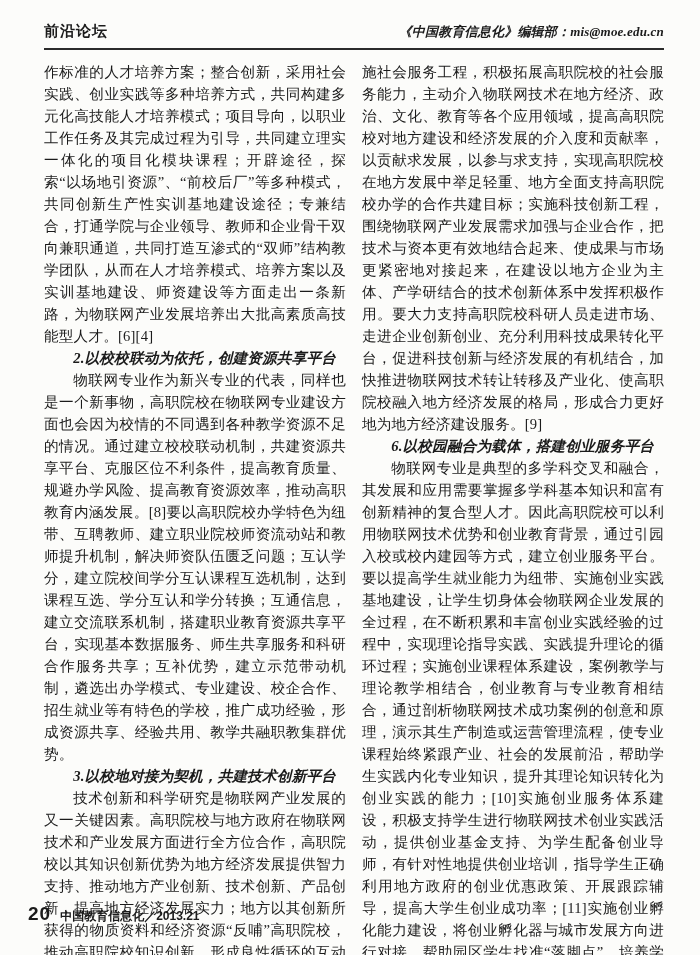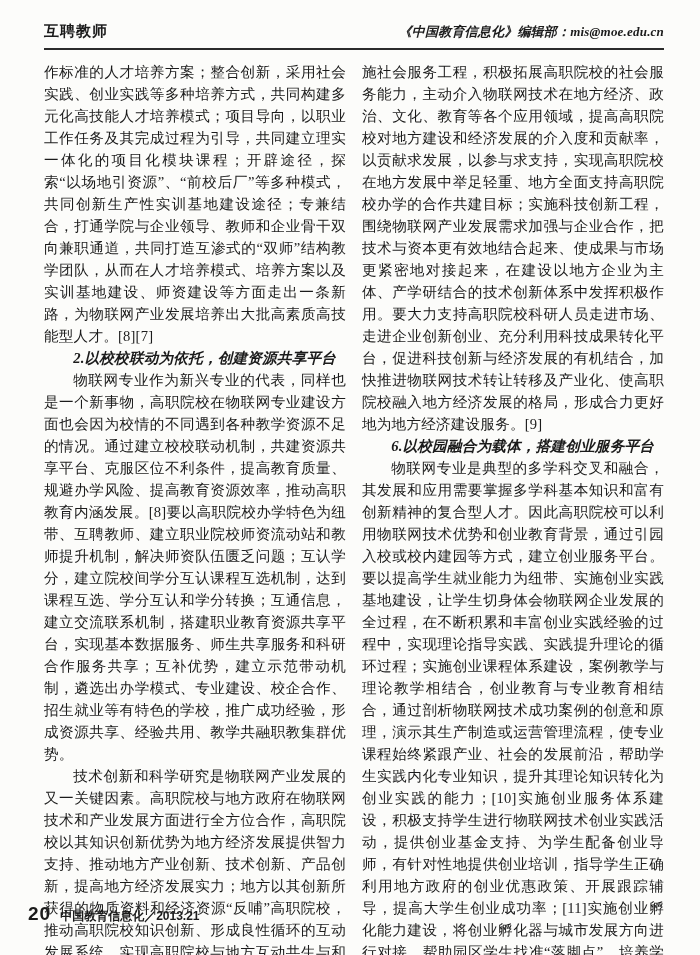--- a/index.html
+++ b/index.html
@@ -65,30 +65,31 @@
   }
   .page-num { font-size:19px; font-weight:bold; letter-spacing:1px; }
   .journal  { font-size:12px; font-weight:bold;text-align:center; }
 </style>
 </head>
 <body>
 
 <div class="page">
 
   <div class="header">
-    <span class="section-label">互聘教师</span>
+    <span class="section-label">前沿论坛</span>
     <span class="contact">《中国教育信息化》编辑部：mis@moe.edu.cn</span>
   </div>
 
   <div class="columns">
 
     <div class="col">
-      <p>作标准的人才培养方案；整合创新，采用社会实践、创业实践等多种培养方式，共同构建多元化高技能人才培养模式；项目导向，以职业工作任务及其完成过程为引导，共同建立理实一体化的项目化模块课程；开辟途径，探索“以场地引资源”、“前校后厂”等多种模式，共同创新生产性实训基地建设途径；专兼结合，打通学院与企业领导、教师和企业骨干双向兼职通道，共同打造互渗式的“双师”结构教学团队，从而在人才培养模式、培养方案以及实训基地建设、师资建设等方面走出一条新路，为物联网产业发展培养出大批高素质高技能型人才。[8][7]</p>
+      <p>作标准的人才培养方案；整合创新，采用社会实践、创业实践等多种培养方式，共同构建多元化高技能人才培养模式；项目导向，以职业工作任务及其完成过程为引导，共同建立理实一体化的项目化模块课程；开辟途径，探索“以场地引资源”、“前校后厂”等多种模式，共同创新生产性实训基地建设途径；专兼结合，打通学院与企业领导、教师和企业骨干双向兼职通道，共同打造互渗式的“双师”结构教学团队，从而在人才培养模式、培养方案以及实训基地建设、师资建设等方面走出一条新路，为物联网产业发展培养出大批高素质高技能型人才。[6][4]</p>
       <p class="sub-heading">2.以校校联动为依托，创建资源共享平台</p>
       <p class="para-indent">物联网专业作为新兴专业的代表，同样也是一个新事物，高职院校在物联网专业建设方面也会因为校情的不同遇到各种教学资源不足的情况。通过建立校校联动机制，共建资源共享平台、克服区位不利条件，提高教育质量、规避办学风险、提高教育资源效率，推动高职教育内涵发展。[8]要以高职院校办学特色为纽带、互聘教师、建立职业院校师资流动站和教师提升机制，解决师资队伍匮乏问题；互认学分，建立院校间学分互认课程互选机制，达到课程互选、学分互认和学分转换；互通信息，建立交流联系机制，搭建职业教育资源共享平台，实现基本数据服务、师生共享服务和科研合作服务共享；互补优势，建立示范带动机制，遴选出办学模式、专业建设、校企合作、招生就业等有特色的学校，推广成功经验，形成资源共享、经验共用、教学共融职教集群优势。</p>
+      <p class="sub-heading">3.以校地对接为契机，共建技术创新平台</p>
       <p class="para-indent">技术创新和科学研究是物联网产业发展的又一关键因素。高职院校与地方政府在物联网技术和产业发展方面进行全方位合作，高职院校以其知识创新优势为地方经济发展提供智力支持、推动地方产业创新、技术创新、产品创新，提高地方经济发展实力；地方以其创新所获得的物质资料和经济资源“反哺”高职院校，推动高职院校知识创新、形成良性循环的互动发展系统，实现高职院校与地方互动共生与和谐发展。要以物联网技术研究与推广为纽带，着力组成校地合作服务的物联网技术创新平台，实施产业发展工程，主动承担物联网产业的重大项目和课题，根据物联网产业发展的基本走向布局应用专业建设、实现专业建设与物联网产业的有效对接；实施人才培养工程，坚持以人才培养为中心、主动承担起为物联网产业发展培养和培训各类高层次应用人才的重任，积极开展学历教育和非学历教育、不断推进多种形式的产学研合作教育，在开放式教学的互动发展过程中，为地方物联网产业发展培养大量适用人才；实</p>
     </div>
 
     <div class="col">
       <p>施社会服务工程，积极拓展高职院校的社会服务能力，主动介入物联网技术在地方经济、政治、文化、教育等各个应用领域，提高高职院校对地方建设和经济发展的介入度和贡献率，以贡献求发展，以参与求支持，实现高职院校在地方发展中举足轻重、地方全面支持高职院校办学的合作共建目标；实施科技创新工程，围绕物联网产业发展需求加强与企业合作，把技术与资本更有效地结合起来、使成果与市场更紧密地对接起来，在建设以地方企业为主体、产学研结合的技术创新体系中发挥积极作用。要大力支持高职院校科研人员走进市场、走进企业创新创业、充分利用科技成果转化平台，促进科技创新与经济发展的有机结合，加快推进物联网技术转让转移及产业化、使高职院校融入地方经济发展的格局，形成合力更好地为地方经济建设服务。[9]</p>
       <p class="sub-heading">6.以校园融合为载体，搭建创业服务平台</p>
       <p class="para-indent">物联网专业是典型的多学科交叉和融合，其发展和应用需要掌握多学科基本知识和富有创新精神的复合型人才。因此高职院校可以利用物联网技术优势和创业教育背景，通过引园入校或校内建园等方式，建立创业服务平台。要以提高学生就业能力为纽带、实施创业实践基地建设，让学生切身体会物联网企业发展的全过程，在不断积累和丰富创业实践经验的过程中，实现理论指导实践、实践提升理论的循环过程；实施创业课程体系建设，案例教学与理论教学相结合，创业教育与专业教育相结合，通过剖析物联网技术成功案例的创意和原理，演示其生产制造或运营管理流程，使专业课程始终紧跟产业、社会的发展前沿，帮助学生实践内化专业知识，提升其理论知识转化为创业实践的能力；[10]实施创业服务体系建设，积极支持学生进行物联网技术创业实践活动，提供创业基金支持、为学生配备创业导师，有针对性地提供创业培训，指导学生正确利用地方政府的创业优惠政策、开展跟踪辅导，提高大学生创业成功率；[11]实施创业孵化能力建设，将创业孵化器与城市发展方向进行对接。帮助园区学生找准“落脚点”、培养学生创业精神与实践能力，实现其未来的可持续发展。</p>
 
     </div>
 

